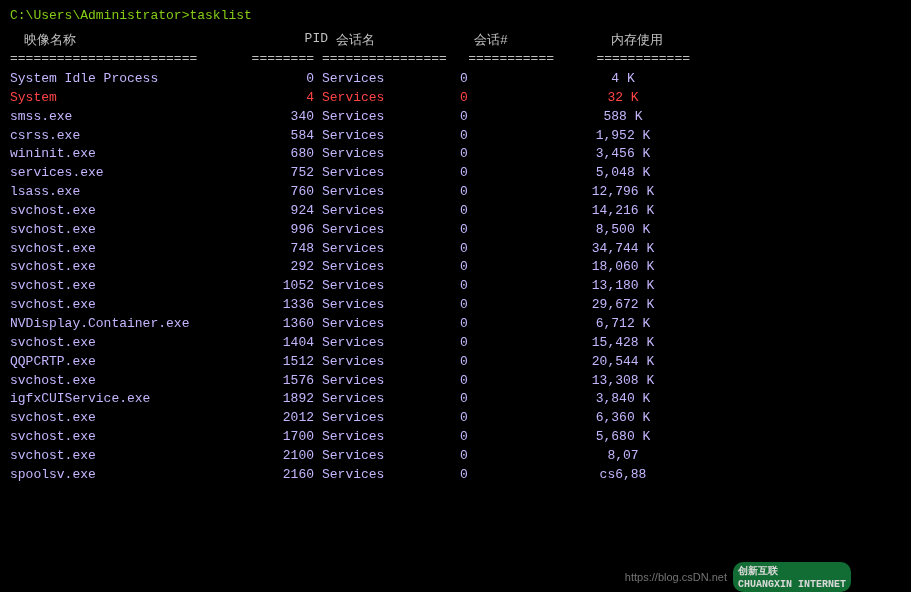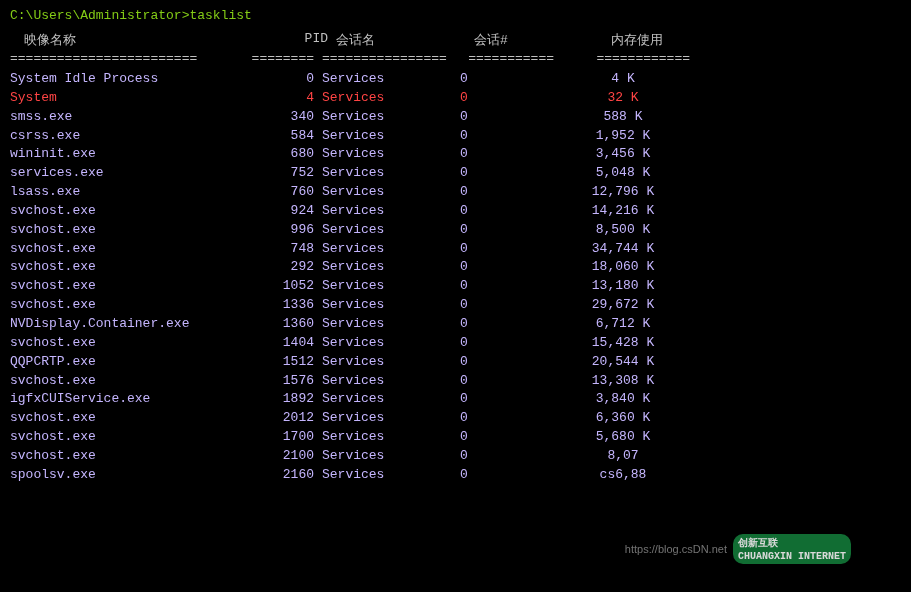--- a/index.html
+++ b/index.html
@@ -122,21 +122,21 @@
 
     .sep-mem {
       width: 130px;
       flex-shrink: 0;
       overflow: hidden;
       text-align: right;
     }
 
     .watermark {
       position: absolute;
-      bottom: 28px;
+      bottom: 0;
       right: 60px;
       color: #888888;
       font-family: Arial, sans-serif;
       font-size: 11px;
       opacity: 0.85;
       display: flex;
       align-items: center;
       gap: 6px;
     }
 

